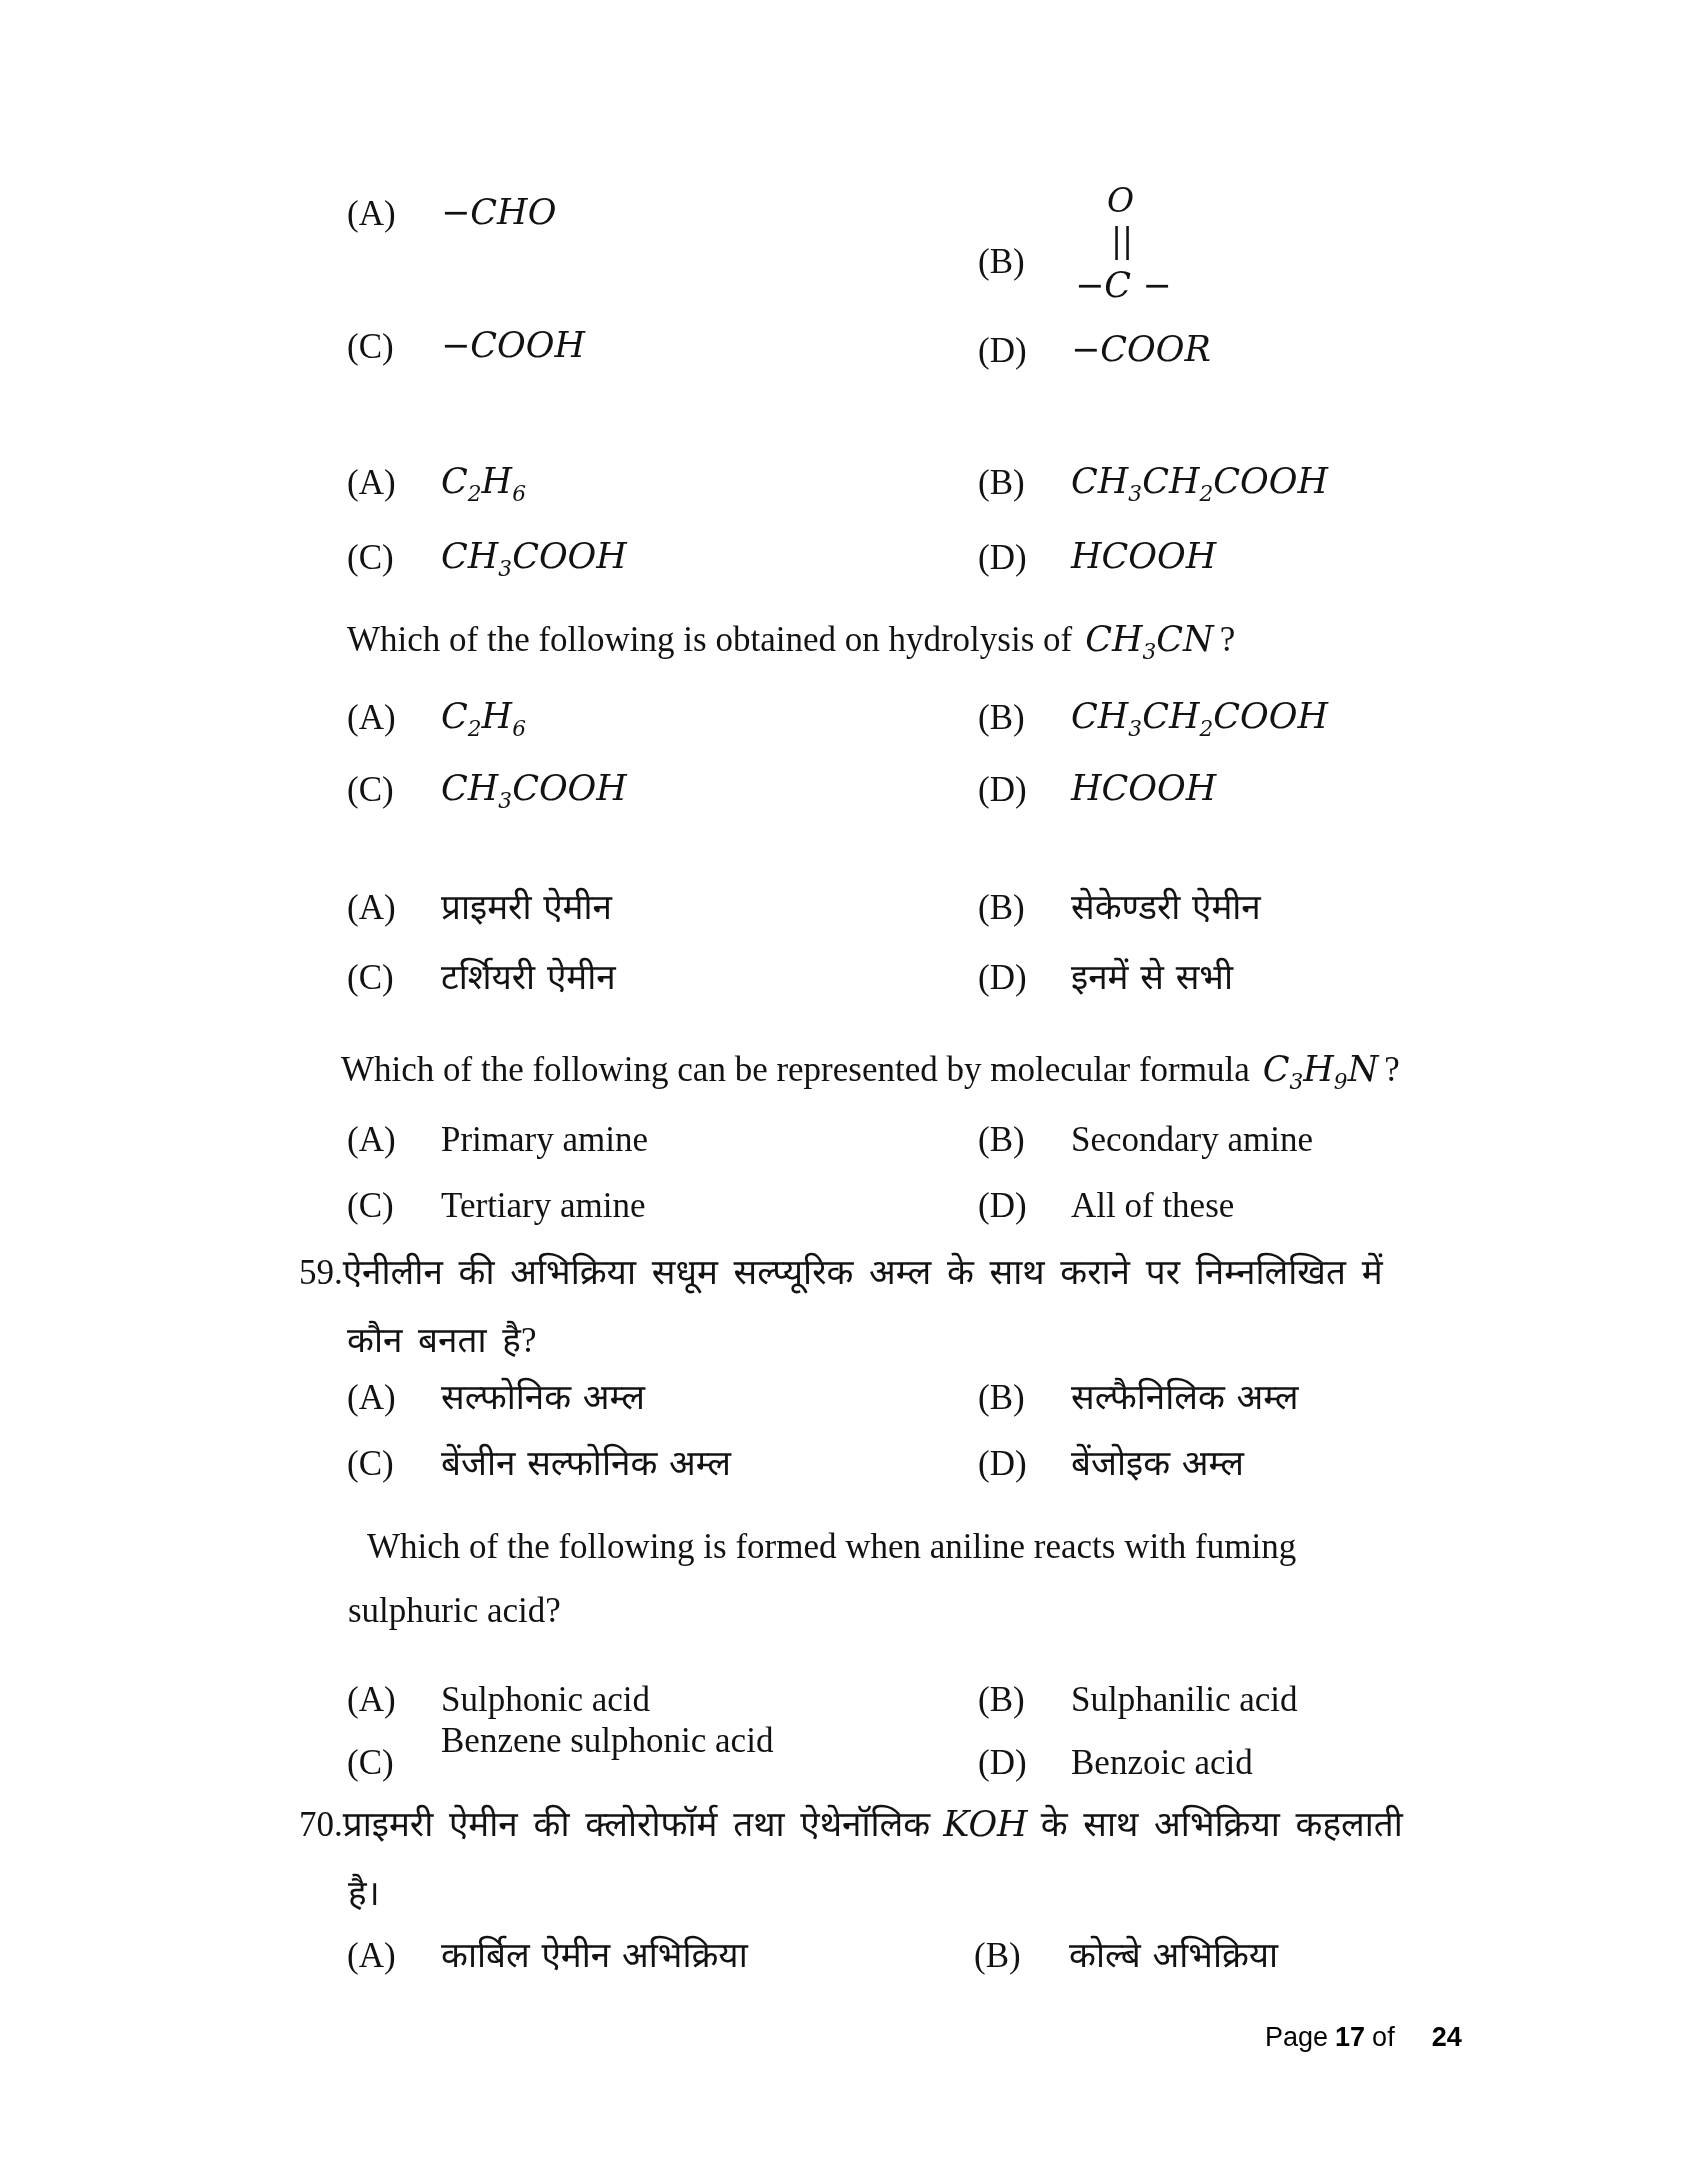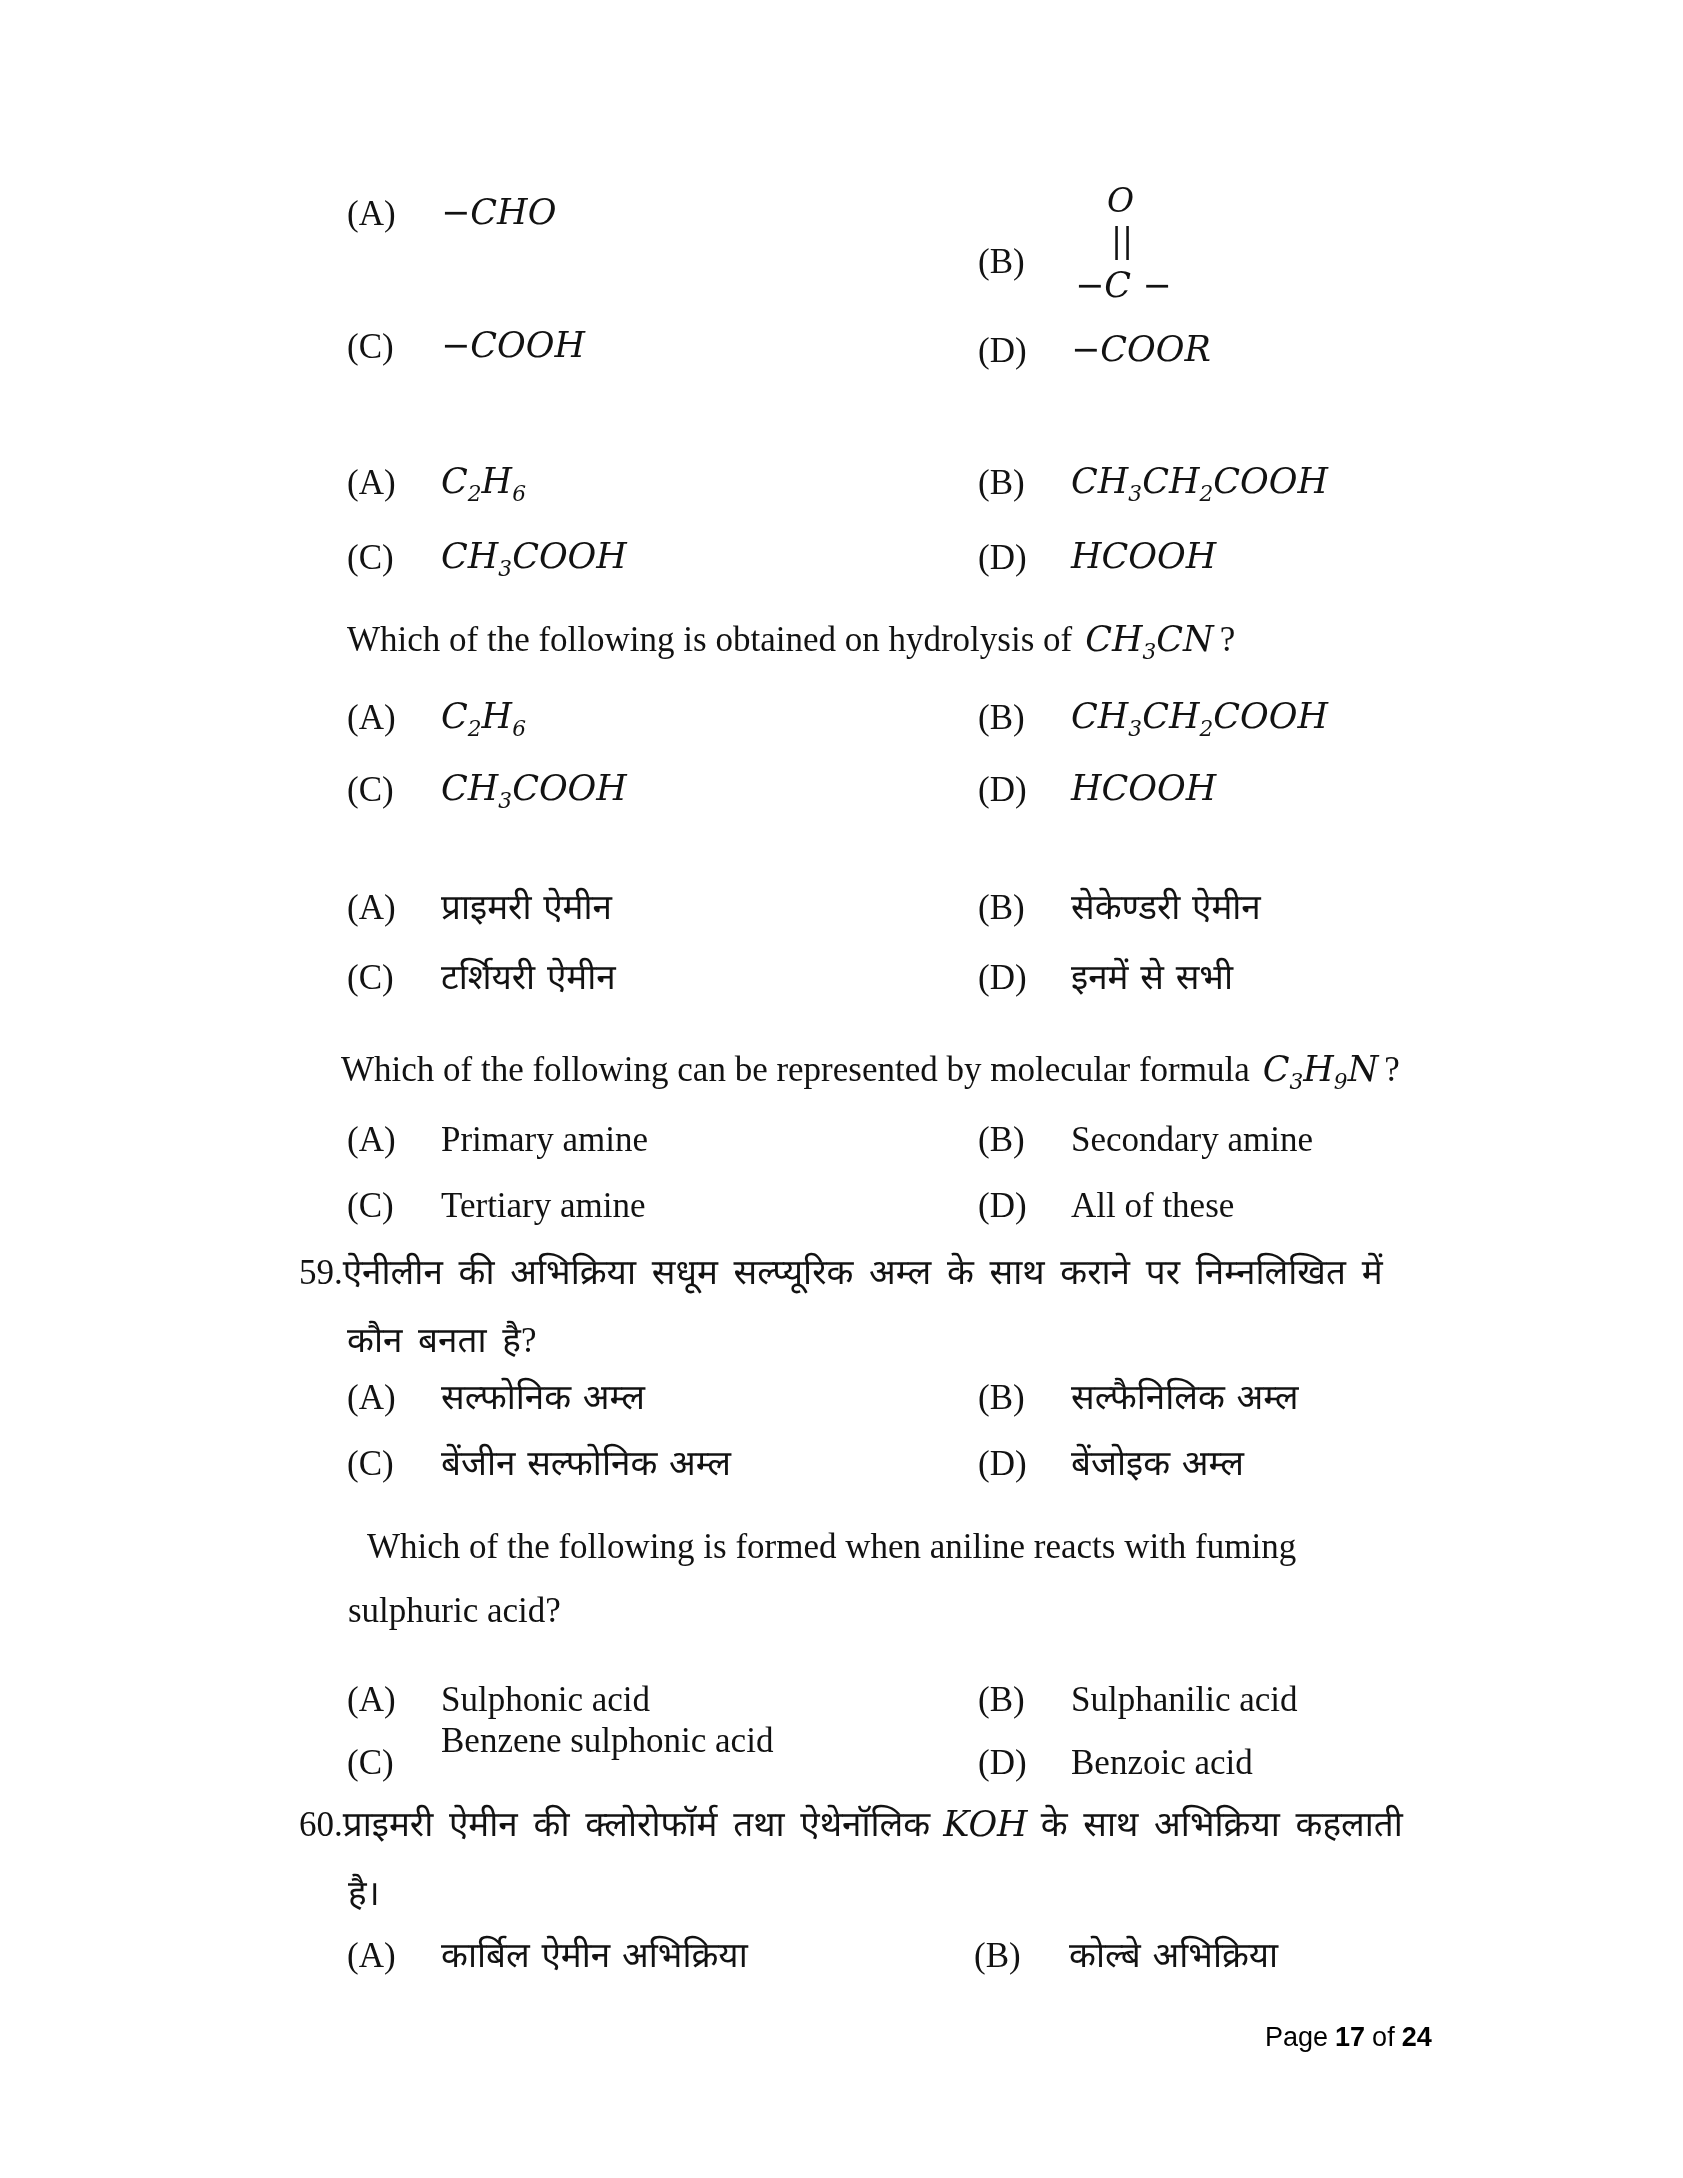--- a/index.html
+++ b/index.html
@@ -17,21 +17,21 @@
   .hi  { font-family:"Liberation Serif","DejaVu Serif",serif; font-size:35px; word-spacing:7px; }
   .hi-opt { font-family:"Liberation Serif","DejaVu Serif",serif; font-size:35px; word-spacing:3px; }
   .fm  { font-family:"DejaVu Serif","Liberation Serif",serif; font-style:italic; font-size:35px; }
   .fm sub { font-size:0.62em; line-height:0; }
   .qnum { font-family:"Liberation Serif","DejaVu Serif",serif; font-style:normal; }
   .g { margin-left:13px; }
   .g-sm { margin-left:6px; }
   .footer { font-family:"Liberation Sans","DejaVu Sans",sans-serif; font-size:27px; color:#000; }
   .footer .bold { font-weight:bold; }
   .footer span { margin-right:7px; }
-  .footer span:last-child { margin-right:0; }
+  .footer span:last-child { margin-right:0;margin-left:30px; }
 </style>
 </head>
 <body>
 
 <div class="page">
 
   <div class="abs lbl" style="left:347px;top:194px">(A)</div>
   <div class="abs fm" style="left:441px;top:192px">−CHO</div>
 
   <div class="abs fm" style="left:1107px;top:182px;font-size:33px">O</div>
@@ -103,21 +103,21 @@
 
   <div class="abs lbl" style="left:347px;top:1680px">(A)</div>
   <div class="abs en" style="left:441px;top:1680px">Sulphonic acid</div>
   <div class="abs lbl" style="left:978px;top:1680px">(B)</div>
   <div class="abs en" style="left:1071px;top:1680px">Sulphanilic acid</div>
   <div class="abs lbl" style="left:347px;top:1743px">(C)</div>
   <div class="abs en" style="left:441px;top:1721px">Benzene sulphonic acid</div>
   <div class="abs lbl" style="left:978px;top:1743px">(D)</div>
   <div class="abs en" style="left:1071px;top:1743px">Benzoic acid</div>
 
-  <div class="abs hi" style="left:299px;top:1804px"><span class="qnum">60.</span><span>प्राइमरी ऐमीन की क्लोरोफॉर्म तथा ऐथेनॉलिक</span><span class="fm g">KOH</span><span class="g">के साथ अभिक्रिया कहलाती</span></div>
+  <div class="abs hi" style="left:299px;top:1804px"><span class="qnum">70.</span><span>प्राइमरी ऐमीन की क्लोरोफॉर्म तथा ऐथेनॉलिक</span><span class="fm g">KOH</span><span class="g">के साथ अभिक्रिया कहलाती</span></div>
   <div class="abs hi" style="left:348px;top:1874px">है।</div>
 
   <div class="abs lbl" style="left:347px;top:1936px">(A)</div>
   <div class="abs hi-opt" style="left:441px;top:1936px">कार्बिल ऐमीन अभिक्रिया</div>
   <div class="abs lbl" style="left:974px;top:1936px">(B)</div>
   <div class="abs hi-opt" style="left:1069px;top:1936px">कोल्बे अभिक्रिया</div>
 
   <div class="abs footer" style="left:1265px;top:2022px"><span>Page</span><span class="bold">17</span><span>of</span><span class="bold">24</span></div>
 
 </div>

